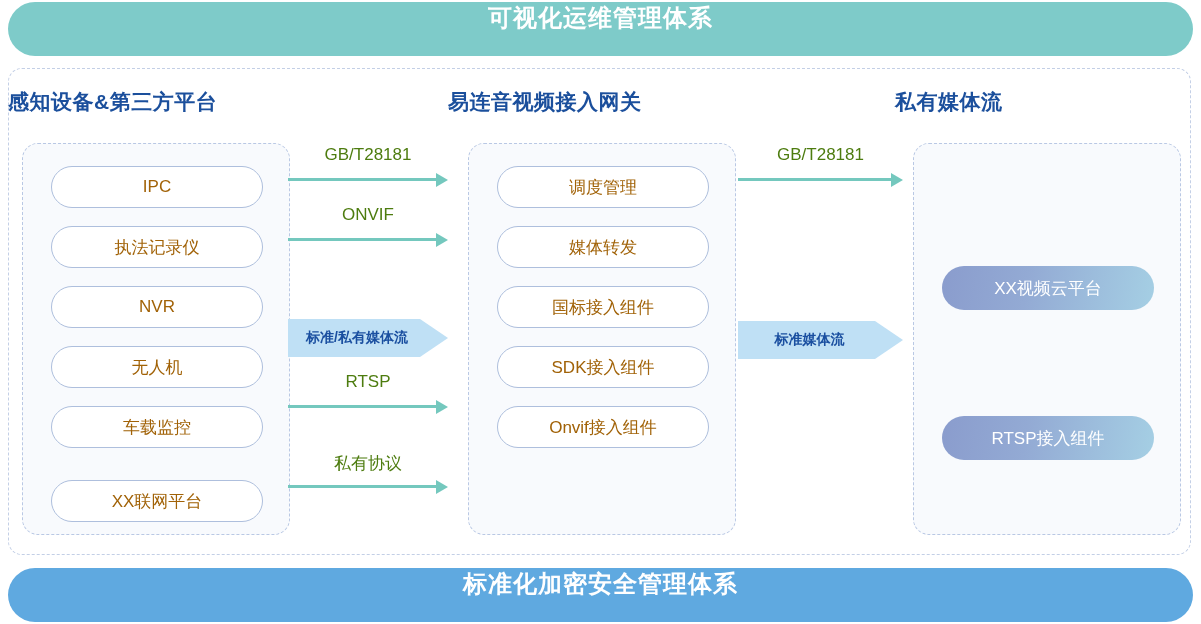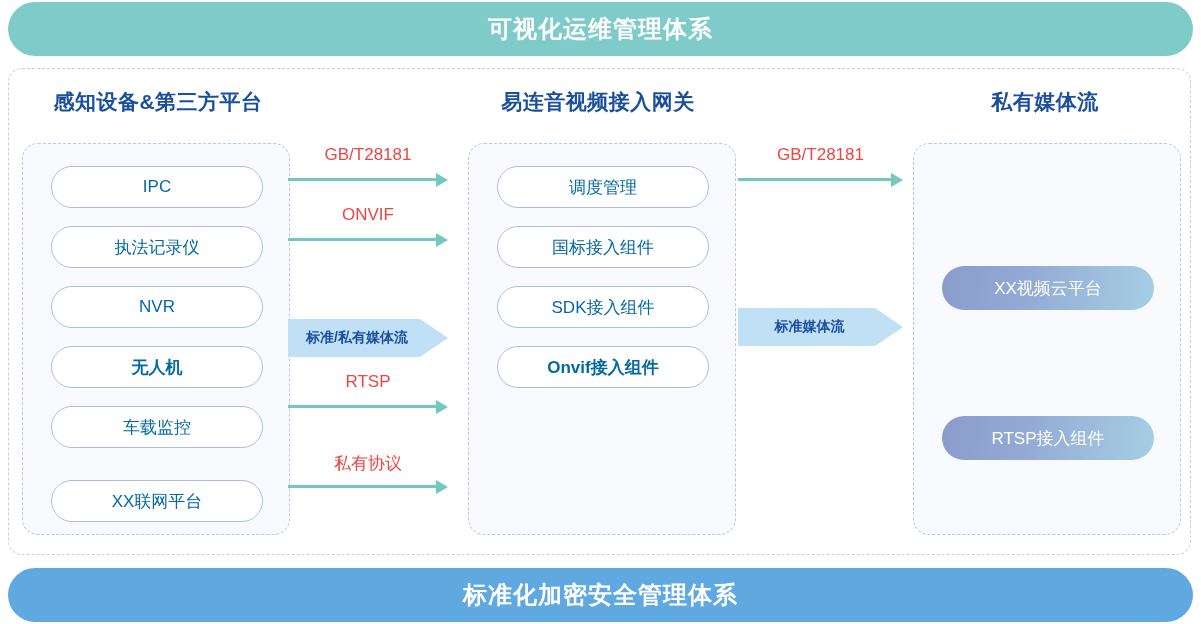--- a/index.html
+++ b/index.html
@@ -16,21 +16,20 @@
   }
 
   
   .banner {
     position: absolute;
     left: 8px;
     width: 1185px;
     height: 54px;
     border-radius: 27px;
     display: flex;
-    align-items: center;
     justify-content: center;
     color: #ffffff;
     font-size: 24px;
     font-weight: bold;
     letter-spacing: 1px;
   }
   #banner-top { top: 2px; background: #7ecbc9; }
   #banner-bottom { top: 568px; background: #5fa9e0; }
 
   
@@ -54,21 +53,21 @@
   }
   #col-left   { left: 8px;   width: 300px; }
   #col-middle { left: 448px; width: 300px; }
   #col-right  { left: 895px; width: 300px; }
 
   .col-title {
     position: absolute;
     top: 20px;
     left: 0;
     width: 100%;
-    text-align: center;
+    text-align: left;
     font-size: 21px;
     font-weight: bold;
     color: #1b4f9c;
     letter-spacing: 0.5px;
   }
 
   .group-box {
     position: absolute;
     top: 75px;
     box-sizing: border-box;
@@ -83,30 +82,30 @@
   
   .pill {
     position: absolute;
     box-sizing: border-box;
     height: 42px;
     border-radius: 21px;
     display: flex;
     align-items: center;
     justify-content: center;
     font-size: 17px;
-    color: #0369a1;
+    color: #a16207;
     background: #ffffff;
     border: 1.3px solid #aebfdd;
     white-space: nowrap;
   }
   .pill-list .pill { left: 28px; width: 212px; }
   .pill-list .pill:nth-child(1) { top: 22px; }
   .pill-list .pill:nth-child(2) { top: 82px; }
   .pill-list .pill:nth-child(3) { top: 142px; }
-  .pill-list .pill:nth-child(4) { top: 202px; font-weight: bold; }
+  .pill-list .pill:nth-child(4) { top: 202px; }
   .pill-list .pill:nth-child(5) { top: 262px; }
   .pill-list .pill:nth-child(6) { top: 336px; }
 
   .pill-grad {
     position: absolute;
     left: 28px;
     width: 212px;
     height: 44px;
     border-radius: 22px;
     display: flex;
@@ -141,21 +140,21 @@
     height: 0;
     border-top: 7px solid transparent;
     border-bottom: 7px solid transparent;
     border-left: 12px solid #74c8be;
   }
   .arrow-label {
     position: absolute;
     width: 100%;
     text-align: center;
     font-size: 17px;
-    color: #ef4444;
+    color: #4d7c0f;
     white-space: nowrap;
   }
 
   
   .block-arrow {
     position: absolute;
     height: 38px;
     display: flex;
     align-items: stretch;
   }
@@ -235,35 +234,36 @@
     <div class="line"></div>
     <div class="head"></div>
   </div>
 
 </div>
 
 <div id="col-middle" class="column">
   <div class="col-title">易连音视频接入网关</div>
   <div id="group-middle" class="group-box pill-list">
     <div class="pill">调度管理</div>
+    <div class="pill">媒体转发</div>
     <div class="pill">国标接入组件</div>
     <div class="pill">SDK接入组件</div>
     <div class="pill">Onvif接入组件</div>
   </div>
 </div>
 
 <div id="conn-right">
 
   <div class="thin-arrow" style="left:0px; top:105px; width:165px;">
     <div class="arrow-label" style="top:-28px;">GB/T28181</div>
     <div class="line"></div>
     <div class="head"></div>
   </div>
 
-  <div class="block-arrow" style="left:0px; top:240px; width:165px;">
+  <div class="block-arrow" style="left:0px; top:253px; width:165px;">
     <div class="body">标准媒体流</div>
     <div class="tip"></div>
   </div>
 
 </div>
 
 <div id="col-right" class="column">
   <div class="col-title">私有媒体流</div>
   <div id="group-right" class="group-box">
     <div id="cloud-platform" class="pill-grad">XX视频云平台</div>

